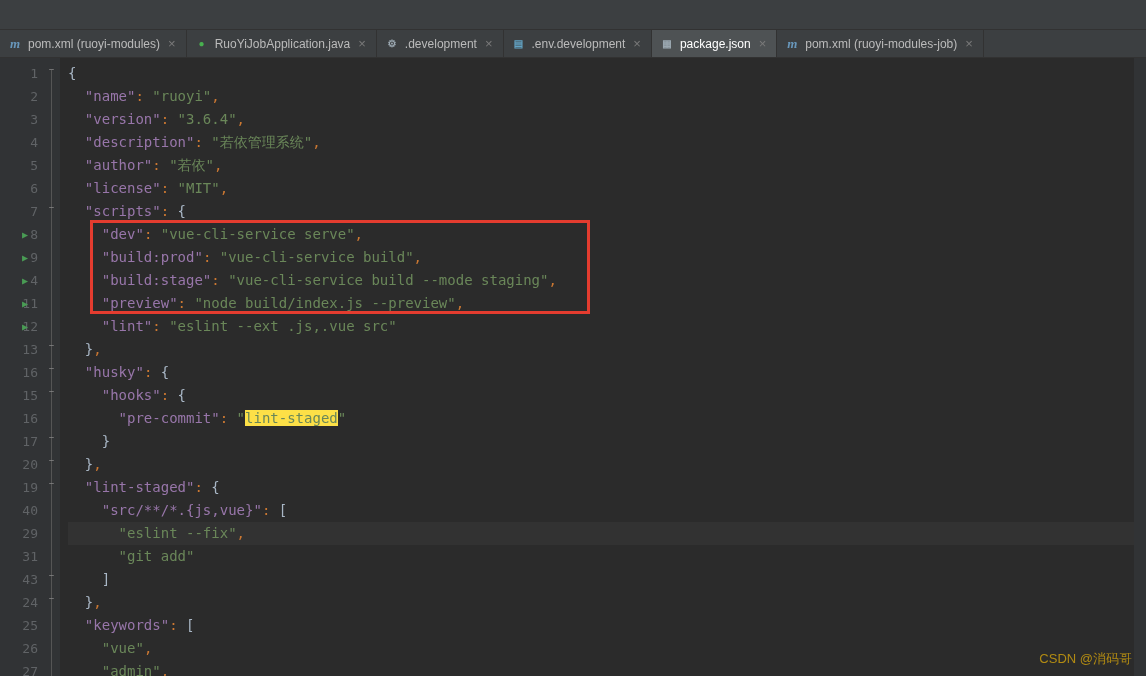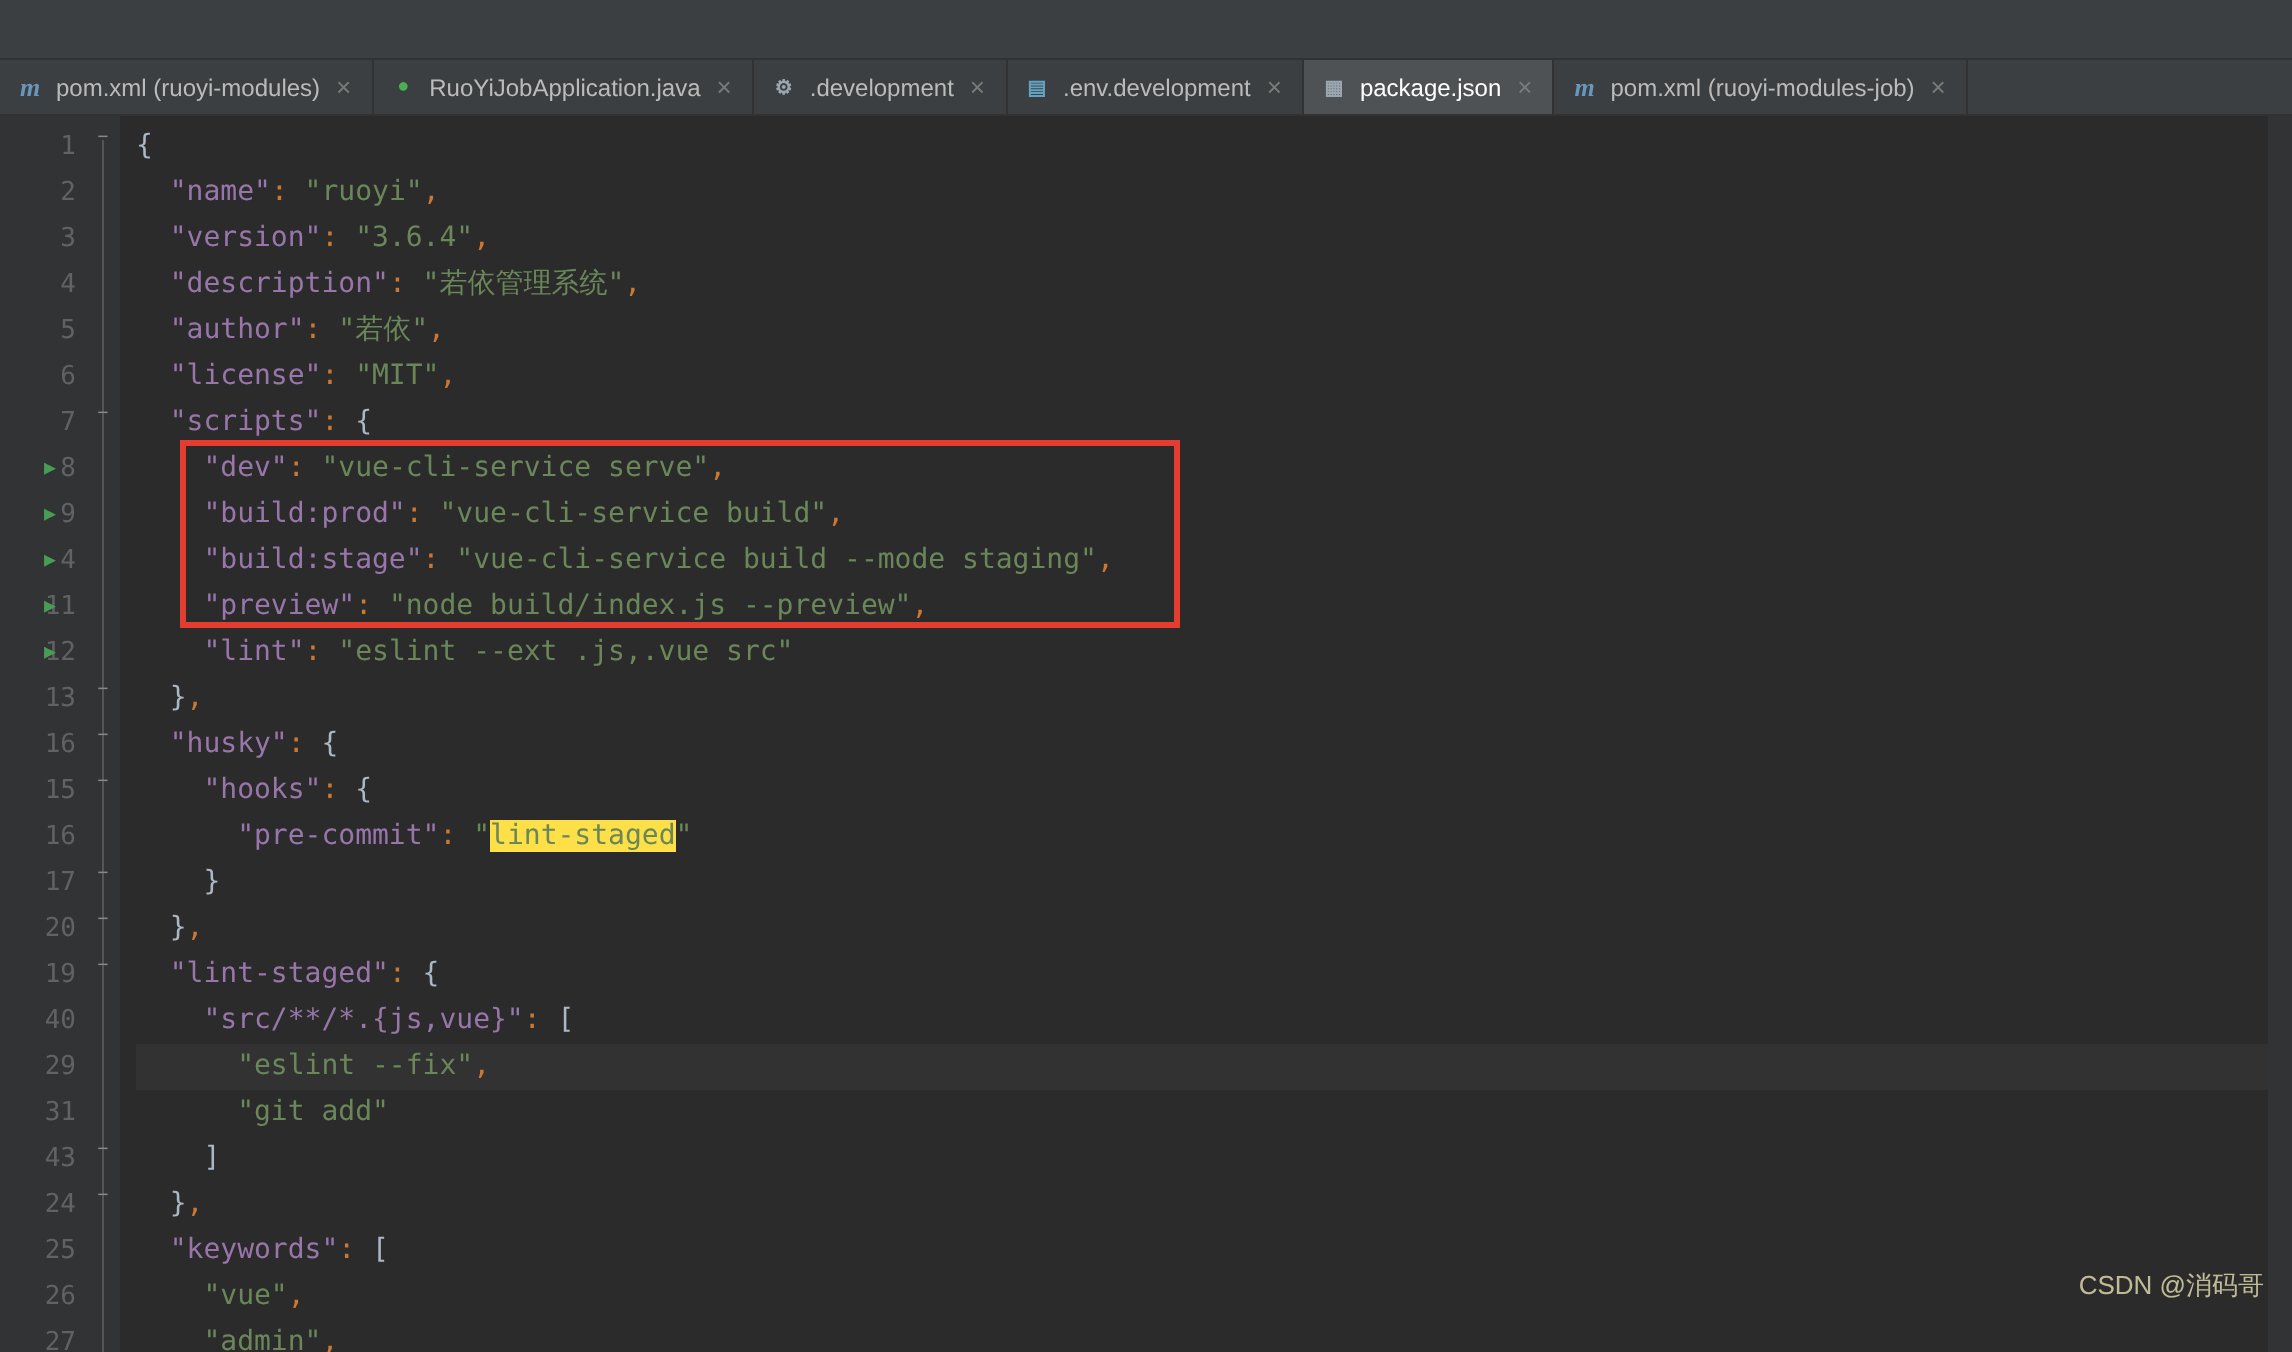--- a/index.html
+++ b/index.html
@@ -128,23 +128,23 @@
     background: transparent;
     pointer-events: none;
   }
   .s-key { color: #9876aa; }
   .s-str { color: #6a8759; }
   .s-pun { color: #cc7832; }
   .s-brc { color: #a9b7c6; }
   .s-warn { background: #fde047; }
   .watermark {
     position: absolute;
-    bottom: 24px;
+    bottom: 8px;
     right: 14px;
-    color: #fef9c3;
+    color: #eab308;
     font-family: "Segoe UI", sans-serif;
     font-size: 13px;
     opacity: 0.7;
   }
   .side-stripe {
     width: 12px;
     background: #313335;
   }
 </style>
 </head>

